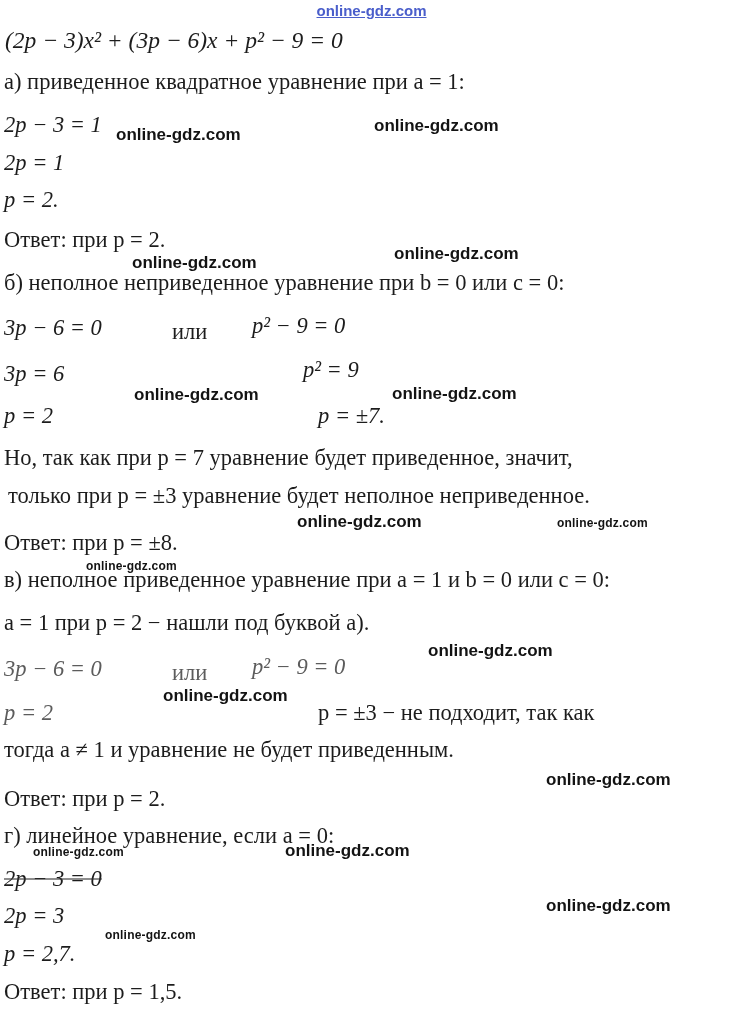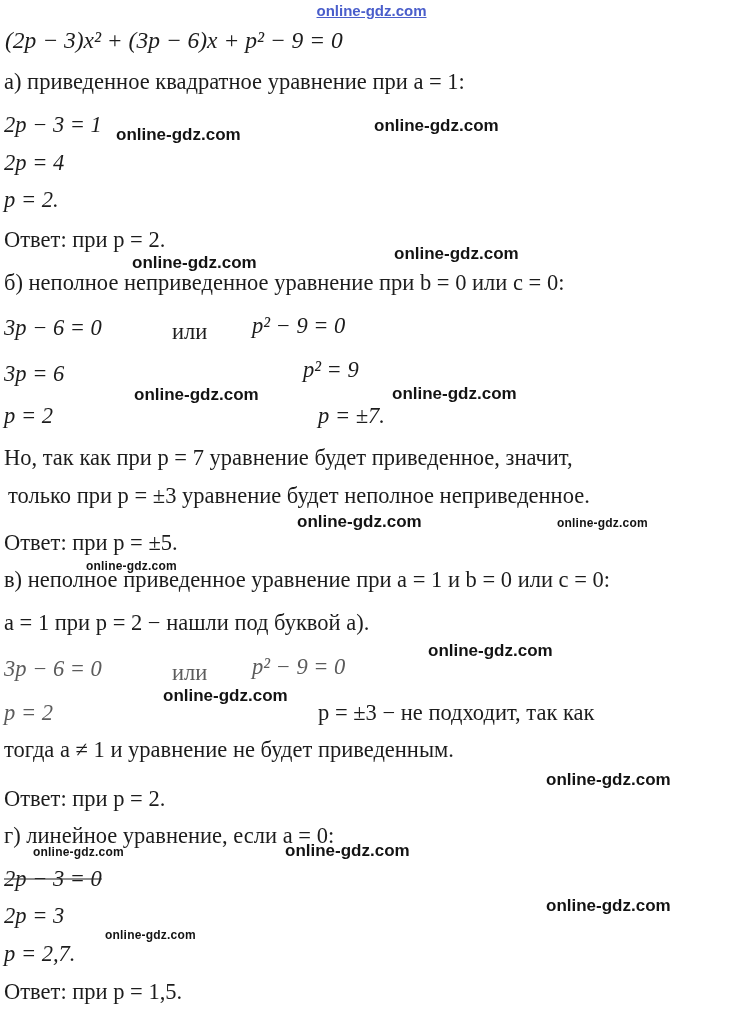--- a/index.html
+++ b/index.html
@@ -64,41 +64,41 @@
 <div class="page">
 
   <div class="wm wm-top">online-gdz.com</div>
 
   <div class="line eq big" style="top:26px;left:5px">(2p − 3)x² + (3p − 6)x + p² − 9 = 0</div>
 
   <div class="line" style="top:68px;left:4px">а) приведенное квадратное уравнение при a = 1:</div>
   <div class="line eq" style="top:111px;left:4px">2p − 3 = 1</div>
   <div class="wm" style="top:125px;left:116px">online-gdz.com</div>
   <div class="wm" style="top:116px;left:374px">online-gdz.com</div>
-  <div class="line eq" style="top:149px;left:4px">2p = 4</div>
+  <div class="line eq" style="top:149px;left:4px">2p = 1</div>
   <div class="line eq" style="top:186px;left:4px">p = 2.</div>
   <div class="line" style="top:226px;left:4px">Ответ: при p = 2.</div>
   <div class="wm" style="top:244px;left:394px">online-gdz.com</div>
   <div class="wm" style="top:253px;left:132px">online-gdz.com</div>
 
   <div class="line" style="top:269px;left:4px">б) неполное неприведенное уравнение при b = 0 или c = 0:</div>
   <div class="line eq" style="top:314px;left:4px">3p − 6 = 0</div>
   <div class="line" style="top:318px;left:172px">или</div>
   <div class="line eq" style="top:312px;left:252px">p² − 9 = 0</div>
   <div class="line eq" style="top:360px;left:4px">3p = 6</div>
   <div class="line eq" style="top:356px;left:303px">p² = 9</div>
   <div class="wm" style="top:385px;left:134px">online-gdz.com</div>
   <div class="wm" style="top:384px;left:392px">online-gdz.com</div>
   <div class="line eq" style="top:402px;left:4px">p = 2</div>
   <div class="line eq" style="top:402px;left:318px">p = ±7.</div>
   <div class="line" style="top:444px;left:4px">Но, так как при p = 7 уравнение будет приведенное, значит,</div>
   <div class="line" style="top:482px;left:8px">только при p = ±3 уравнение будет неполное неприведенное.</div>
   <div class="wm" style="top:512px;left:297px">online-gdz.com</div>
   <div class="wm wm-sm" style="top:516px;left:557px">online-gdz.com</div>
-  <div class="line" style="top:529px;left:4px">Ответ: при p = ±5.</div>
+  <div class="line" style="top:529px;left:4px">Ответ: при p = ±8.</div>
   <div class="wm wm-sm" style="top:559px;left:86px">online-gdz.com</div>
 
   <div class="line" style="top:566px;left:4px">в) неполное приведенное уравнение при a = 1 и b = 0 или c = 0:</div>
   <div class="line" style="top:609px;left:4px">a = 1 при p = 2 − нашли под буквой а).</div>
   <div class="wm" style="top:641px;left:428px">online-gdz.com</div>
   <div class="line eq faded" style="top:655px;left:4px">3p − 6 = 0</div>
   <div class="line faded" style="top:659px;left:172px">или</div>
   <div class="line eq faded" style="top:653px;left:252px">p² − 9 = 0</div>
   <div class="wm" style="top:686px;left:163px">online-gdz.com</div>
   <div class="line eq faded" style="top:699px;left:4px">p = 2</div>

